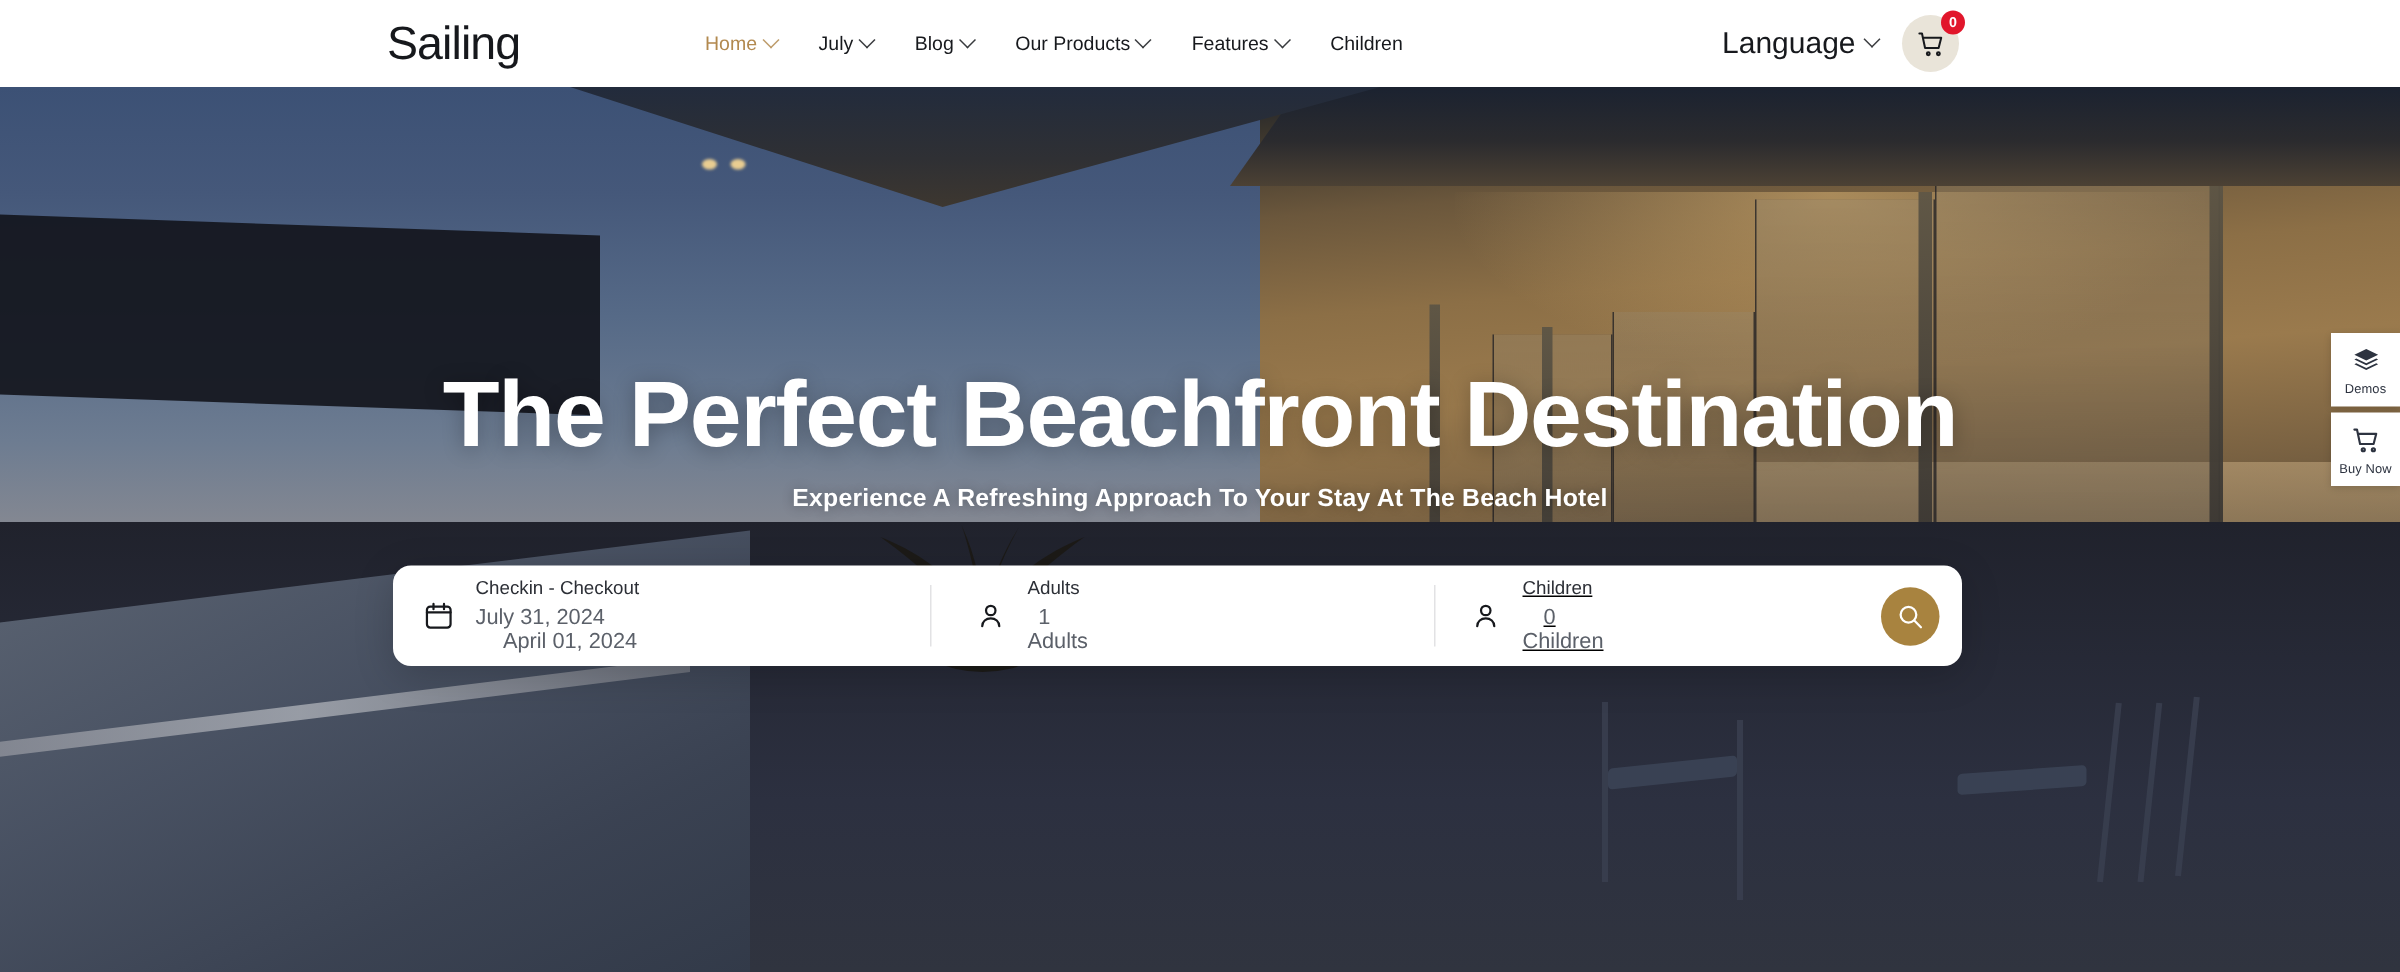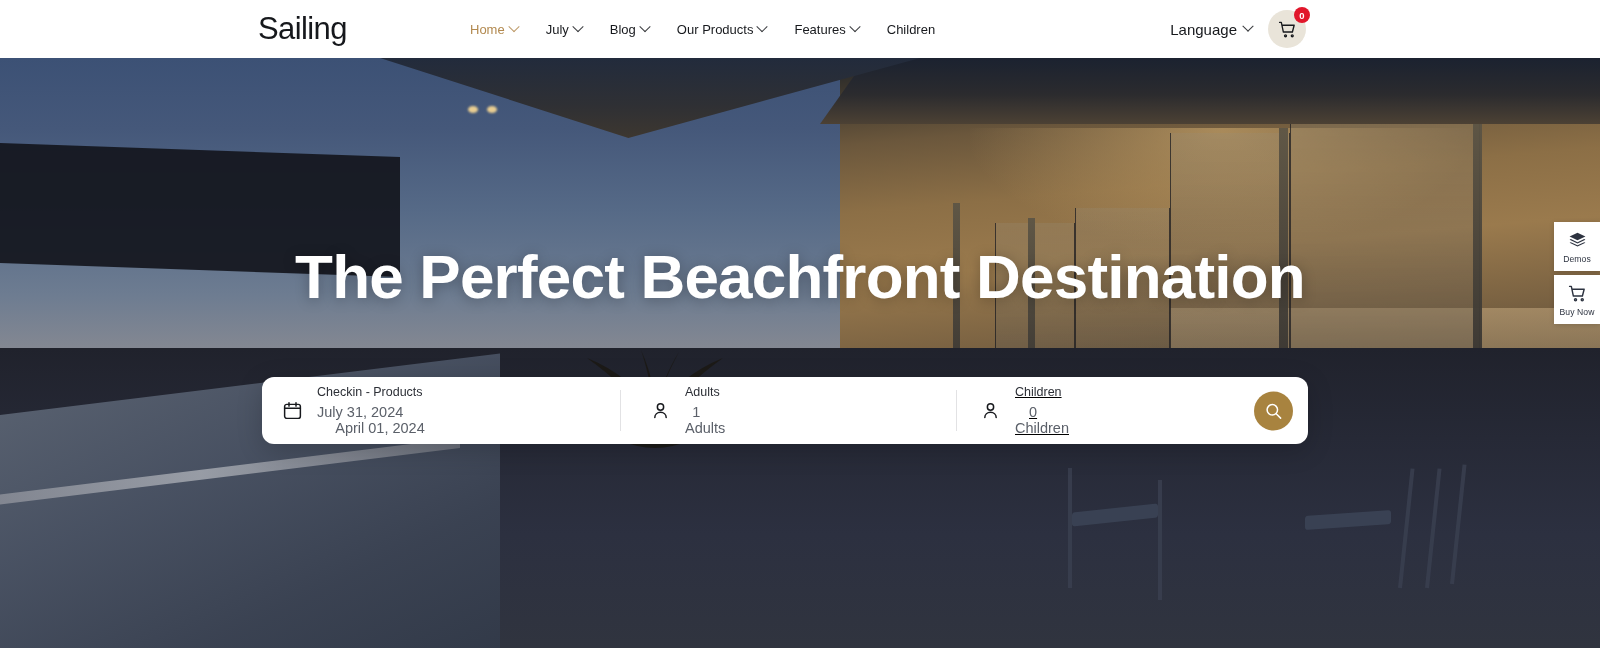--- a/index.html
+++ b/index.html
@@ -42,21 +42,21 @@
     border-right: 1.6px solid currentColor;
     border-bottom: 1.6px solid currentColor;
     transform: rotate(45deg) translate(-2px,-2px);
     opacity: .85;
   }
   .right-cluster {
     position: absolute; right: 294px; top: 50%;
     transform: translateY(-50%);
     display: flex; align-items: center; gap: 16px;
   }
-  .lang { display: flex; align-items: center; gap: 7px; font-size: 15px; color: #17191d; cursor: pointer; }
+  .lang { display: flex; align-items: center; gap: 7px; font-size: 20px; color: #17191d; cursor: pointer; }
   .cart-wrap { position: relative; }
   .cart-circle {
     width: 38px; height: 38px; border-radius: 50%;
     background: #e9e4d9;
     display: flex; align-items: center; justify-content: center;
     cursor: pointer;
   }
   .cart-badge {
     position: absolute; top: -3px; right: -4px;
     min-width: 16px; height: 16px; border-radius: 50%;
@@ -342,34 +342,35 @@
         <path d="M150 64 C166 38 188 20 218 8 C190 28 170 48 154 68 Z"></path>
         <path d="M150 62 C146 36 142 18 136 0 C146 22 150 42 150 64 Z"></path>
         <path d="M150 62 C156 36 164 18 174 2 C162 24 154 44 152 64 Z"></path>
         <path d="M150 70 C118 62 84 62 50 68 C84 62 120 66 148 74 Z"></path>
         <path d="M150 70 C182 62 216 62 250 68 C216 62 180 66 152 74 Z"></path>
       </g>
     </svg>
 
     <div class="hero-content">
       <div class="hero-title">The Perfect Beachfront Destination</div>
+      <div class="hero-sub">Experience A Refreshing Approach To Your Stay At The Beach Hotel</div>
     </div>
   </div>
 
   <div class="booking">
 
     <div class="bk-field f-dates">
       <span class="bk-icon">
         <svg width="21" height="21" viewBox="0 0 24 24" fill="none" stroke="#17191d" stroke-width="1.7" stroke-linecap="round" stroke-linejoin="round">
           <rect x="3" y="5" width="18" height="16" rx="2.5"></rect>
           <path d="M3 9.5h18M8 3v4M16 3v4"></path>
         </svg>
       </span>
       <div class="bk-body">
-        <div class="bk-label">Checkin - Products</div>
+        <div class="bk-label">Checkin - Checkout</div>
         <div class="bk-values">
           <span class="bk-val in">July 31, 2024</span>
           <span class="bk-val">April 01, 2024</span>
         </div>
       </div>
     </div>
 
     <div class="bk-field f-adults">
       <span class="bk-icon">
         <svg width="21" height="21" viewBox="0 0 24 24" fill="none" stroke="#17191d" stroke-width="1.7" stroke-linecap="round" stroke-linejoin="round">

